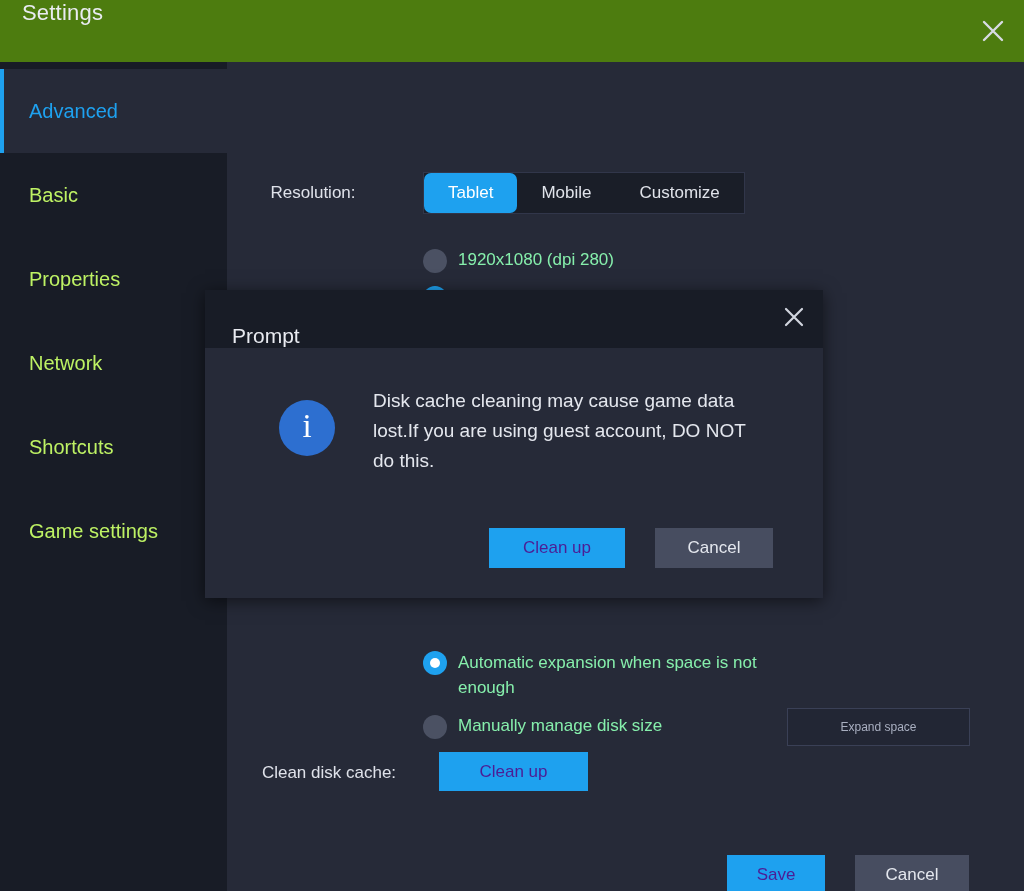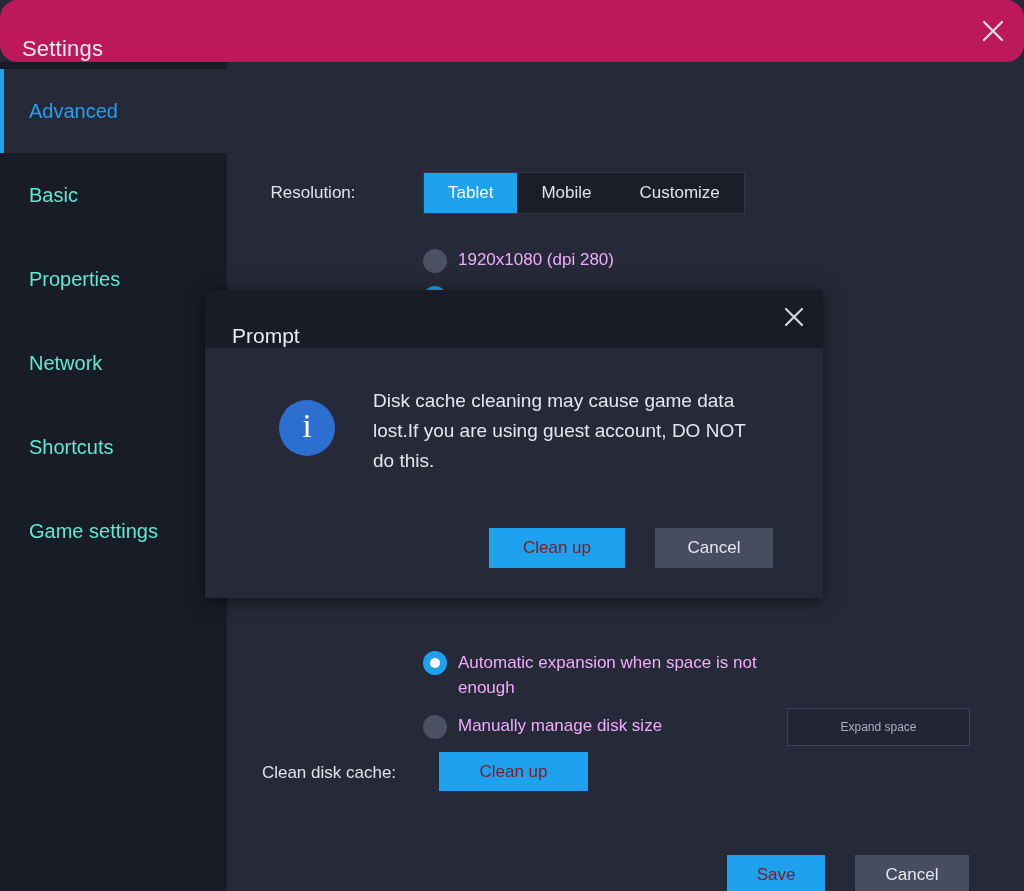--- a/index.html
+++ b/index.html
@@ -23,27 +23,26 @@
     inset: 0;
     background: #262a38;
     display: flex;
     flex-direction: column;
   }
 
   
   #title-bar {
     height: 62px;
     min-height: 62px;
-    background: #be185d;
-    display: flex;
-    align-items: flex-end;
+    background: #4d7c0f;
+    display: flex;
+    align-items: flex-start;
     justify-content: space-between;
     padding: 0 0 0 22px;
     box-sizing: border-box;
-    border-radius: 18px;
   }
   #window-title {
     font-size: 22px;
     color: #e9ebf1;
     letter-spacing: .2px;
   }
   #window-close {
     width: 62px;
     height: 62px;
     display: flex;
@@ -71,21 +70,21 @@
     position: relative;
     z-index: 2;
   }
   .nav-item {
     height: 84px;
     display: flex;
     align-items: center;
     padding-left: 29px;
     box-sizing: border-box;
     font-size: 20px;
-    color: #5eead4;
+    color: #bef264;
     position: relative;
     cursor: pointer;
   }
   .nav-item.active {
     background: #262a38;
     color: #1ea1ef;
   }
   .nav-item.active::before {
     content: "";
     position: absolute;
@@ -133,20 +132,21 @@
     align-items: center;
     justify-content: center;
     font-size: 17px;
     color: #e0e3ea;
     cursor: pointer;
     box-sizing: border-box;
   }
   .seg-btn.active {
     background: #1ea1ef;
     color: #ffffff;
+    border-radius: 7px;
   }
 
   
   .radio-list {
     position: absolute;
     left: 196px;
   }
   .radio-row {
     display: flex;
     align-items: flex-start;
@@ -169,21 +169,21 @@
   .radio-dot.checked::after {
     content: "";
     position: absolute;
     left: 7px; top: 7px;
     width: 10px; height: 10px;
     border-radius: 50%;
     background: #ffffff;
   }
   .radio-label {
     font-size: 17px;
-    color: #f0abfc;
+    color: #86efac;
     line-height: 24px;
   }
 
   #resolution-options { top: 186px; }
 
   
   #disk-options {
     top: 588px;
     width: 392px;
   }
@@ -206,21 +206,21 @@
     display: flex;
     align-items: center;
     justify-content: center;
     cursor: pointer;
     box-sizing: border-box;
   }
 
   #clean-cache-row { left: 16px; top: 690px; }
   .btn-primary {
     background: #1ea1ef;
-    color: #7f1d1d;
+    color: #4c1d95;
     border: none;
     font-size: 17px;
     font-family: inherit;
     cursor: pointer;
     display: flex;
     align-items: center;
     justify-content: center;
   }
   .btn-secondary {
     background: #474d60;

